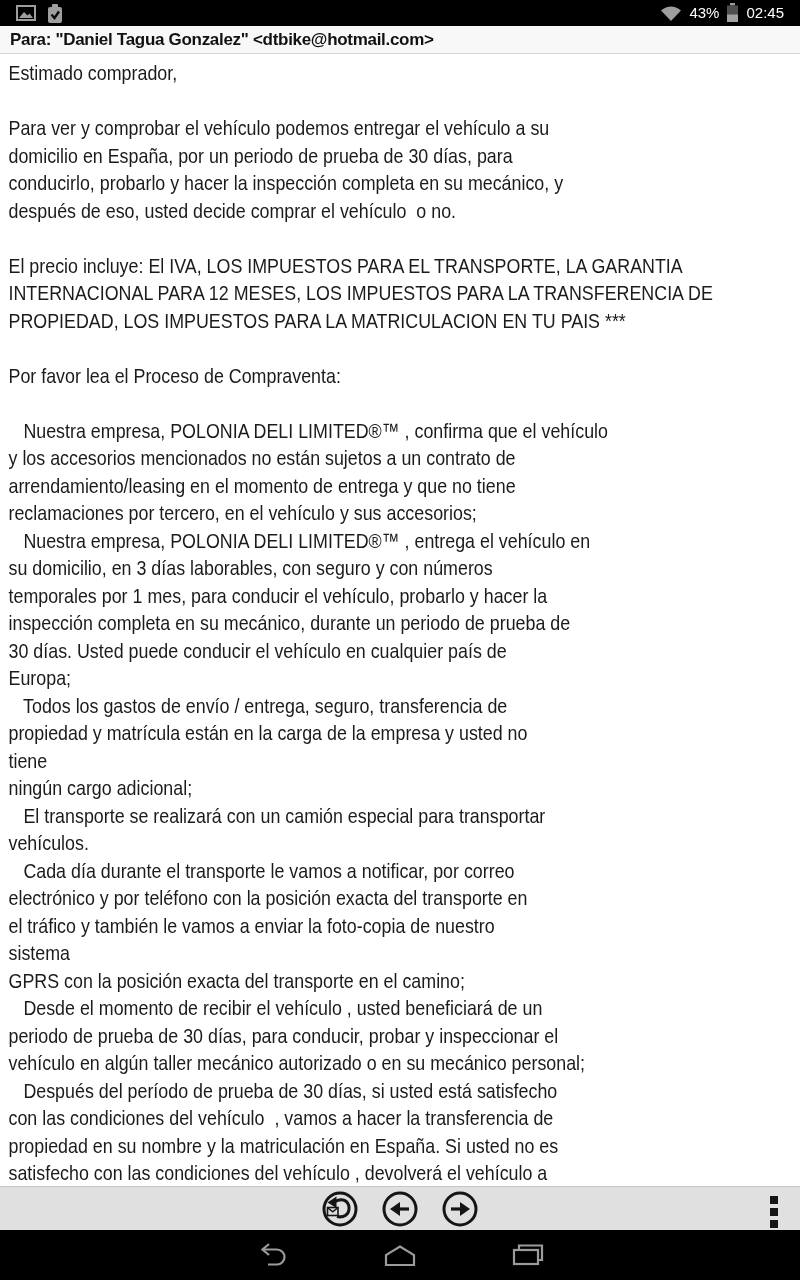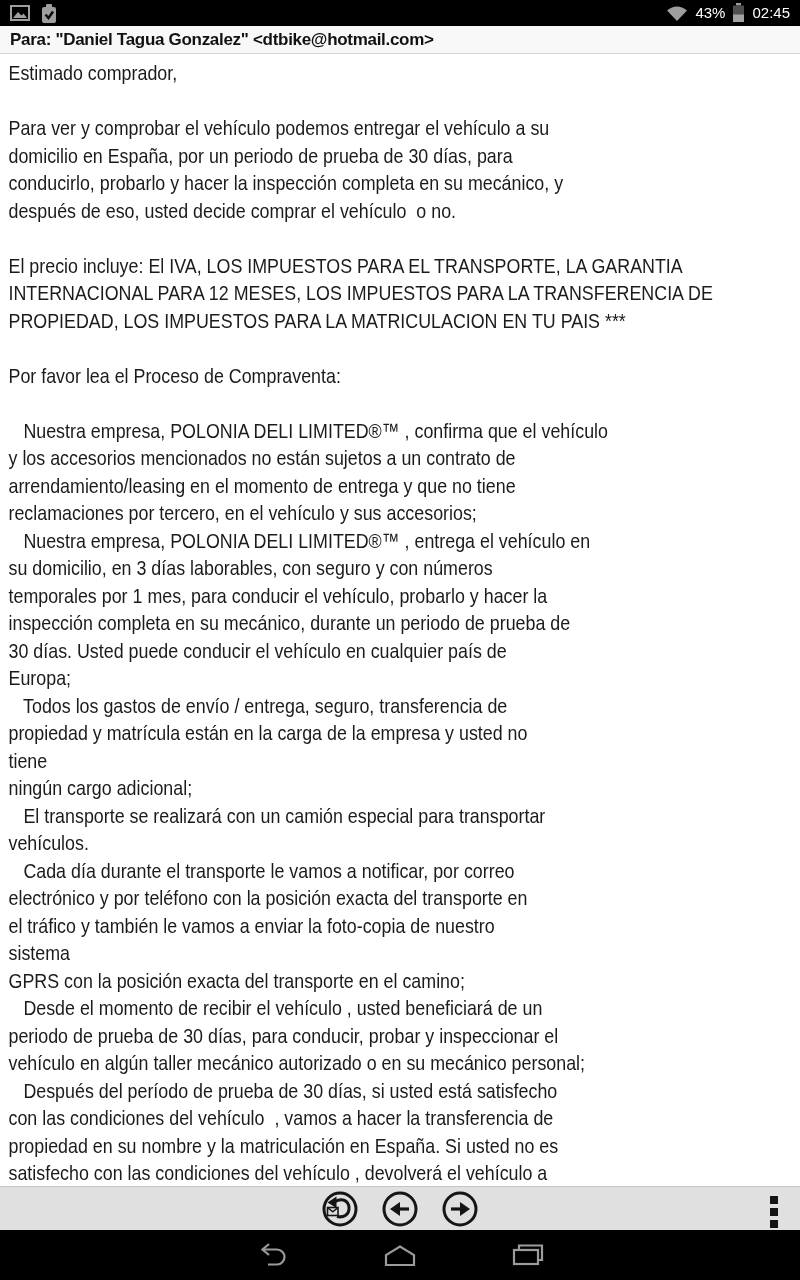--- a/index.html
+++ b/index.html
@@ -2,21 +2,21 @@
 <html><head>
 <meta charset="utf-8">
 <style>
   html,body{margin:0;padding:0;background:#000;}
   .screen{position:relative;width:800px;height:1280px;overflow:hidden;background:#fff;
           font-family:"Liberation Sans","DejaVu Sans",sans-serif;}
 
   
   .status-bar{position:absolute;top:0;left:0;width:800px;height:26px;background:#000;
               display:flex;align-items:center;justify-content:space-between;box-sizing:border-box;
-              padding:0 10px;}
+              padding:0 16px;}
   .sb-left{display:flex;align-items:center;gap:10px;}
   .sb-right{display:flex;align-items:center;gap:7px;}
   .sb-text{color:#fff;font-size:15px;line-height:26px;}
 
   
   .app-header{position:absolute;top:26px;left:0;width:800px;height:28px;background:#f8f8f8;
               border-bottom:1px solid #d4d4d4;box-sizing:border-box;}
   .app-header span{display:block;padding-left:10px;font-size:17px;font-weight:bold;color:#111;
                    line-height:27px;letter-spacing:-0.3px;white-space:nowrap;}
 

